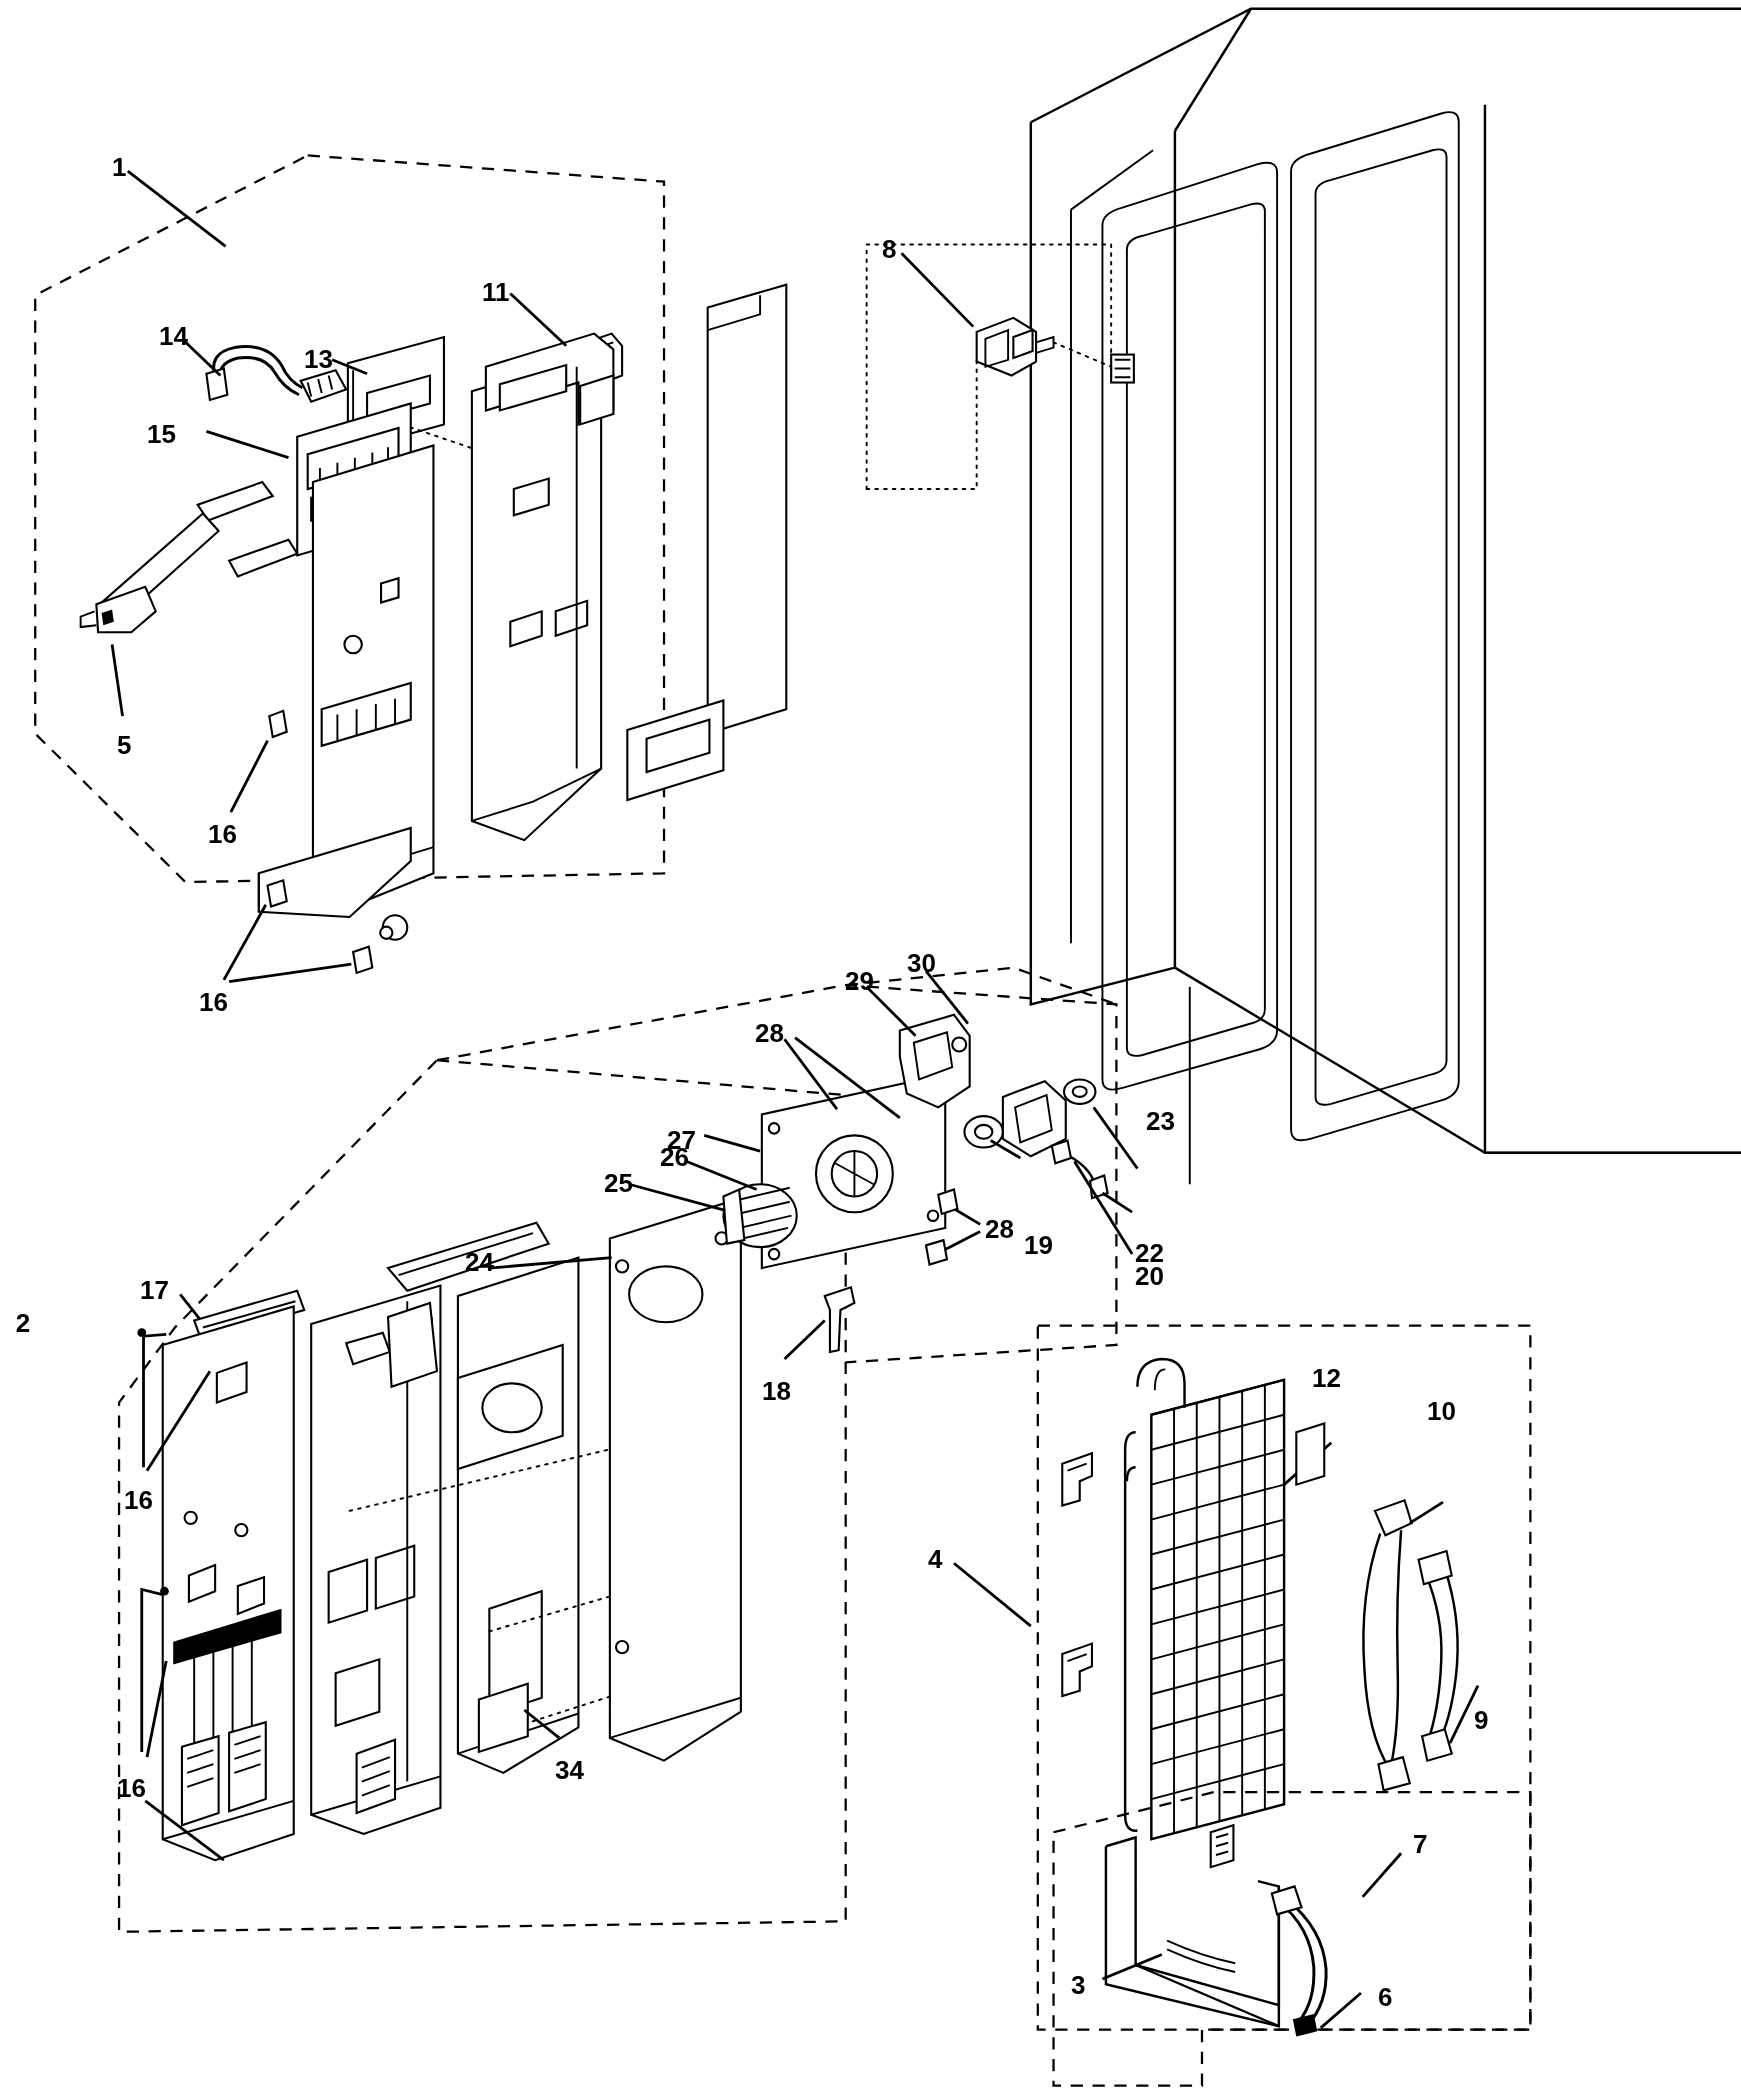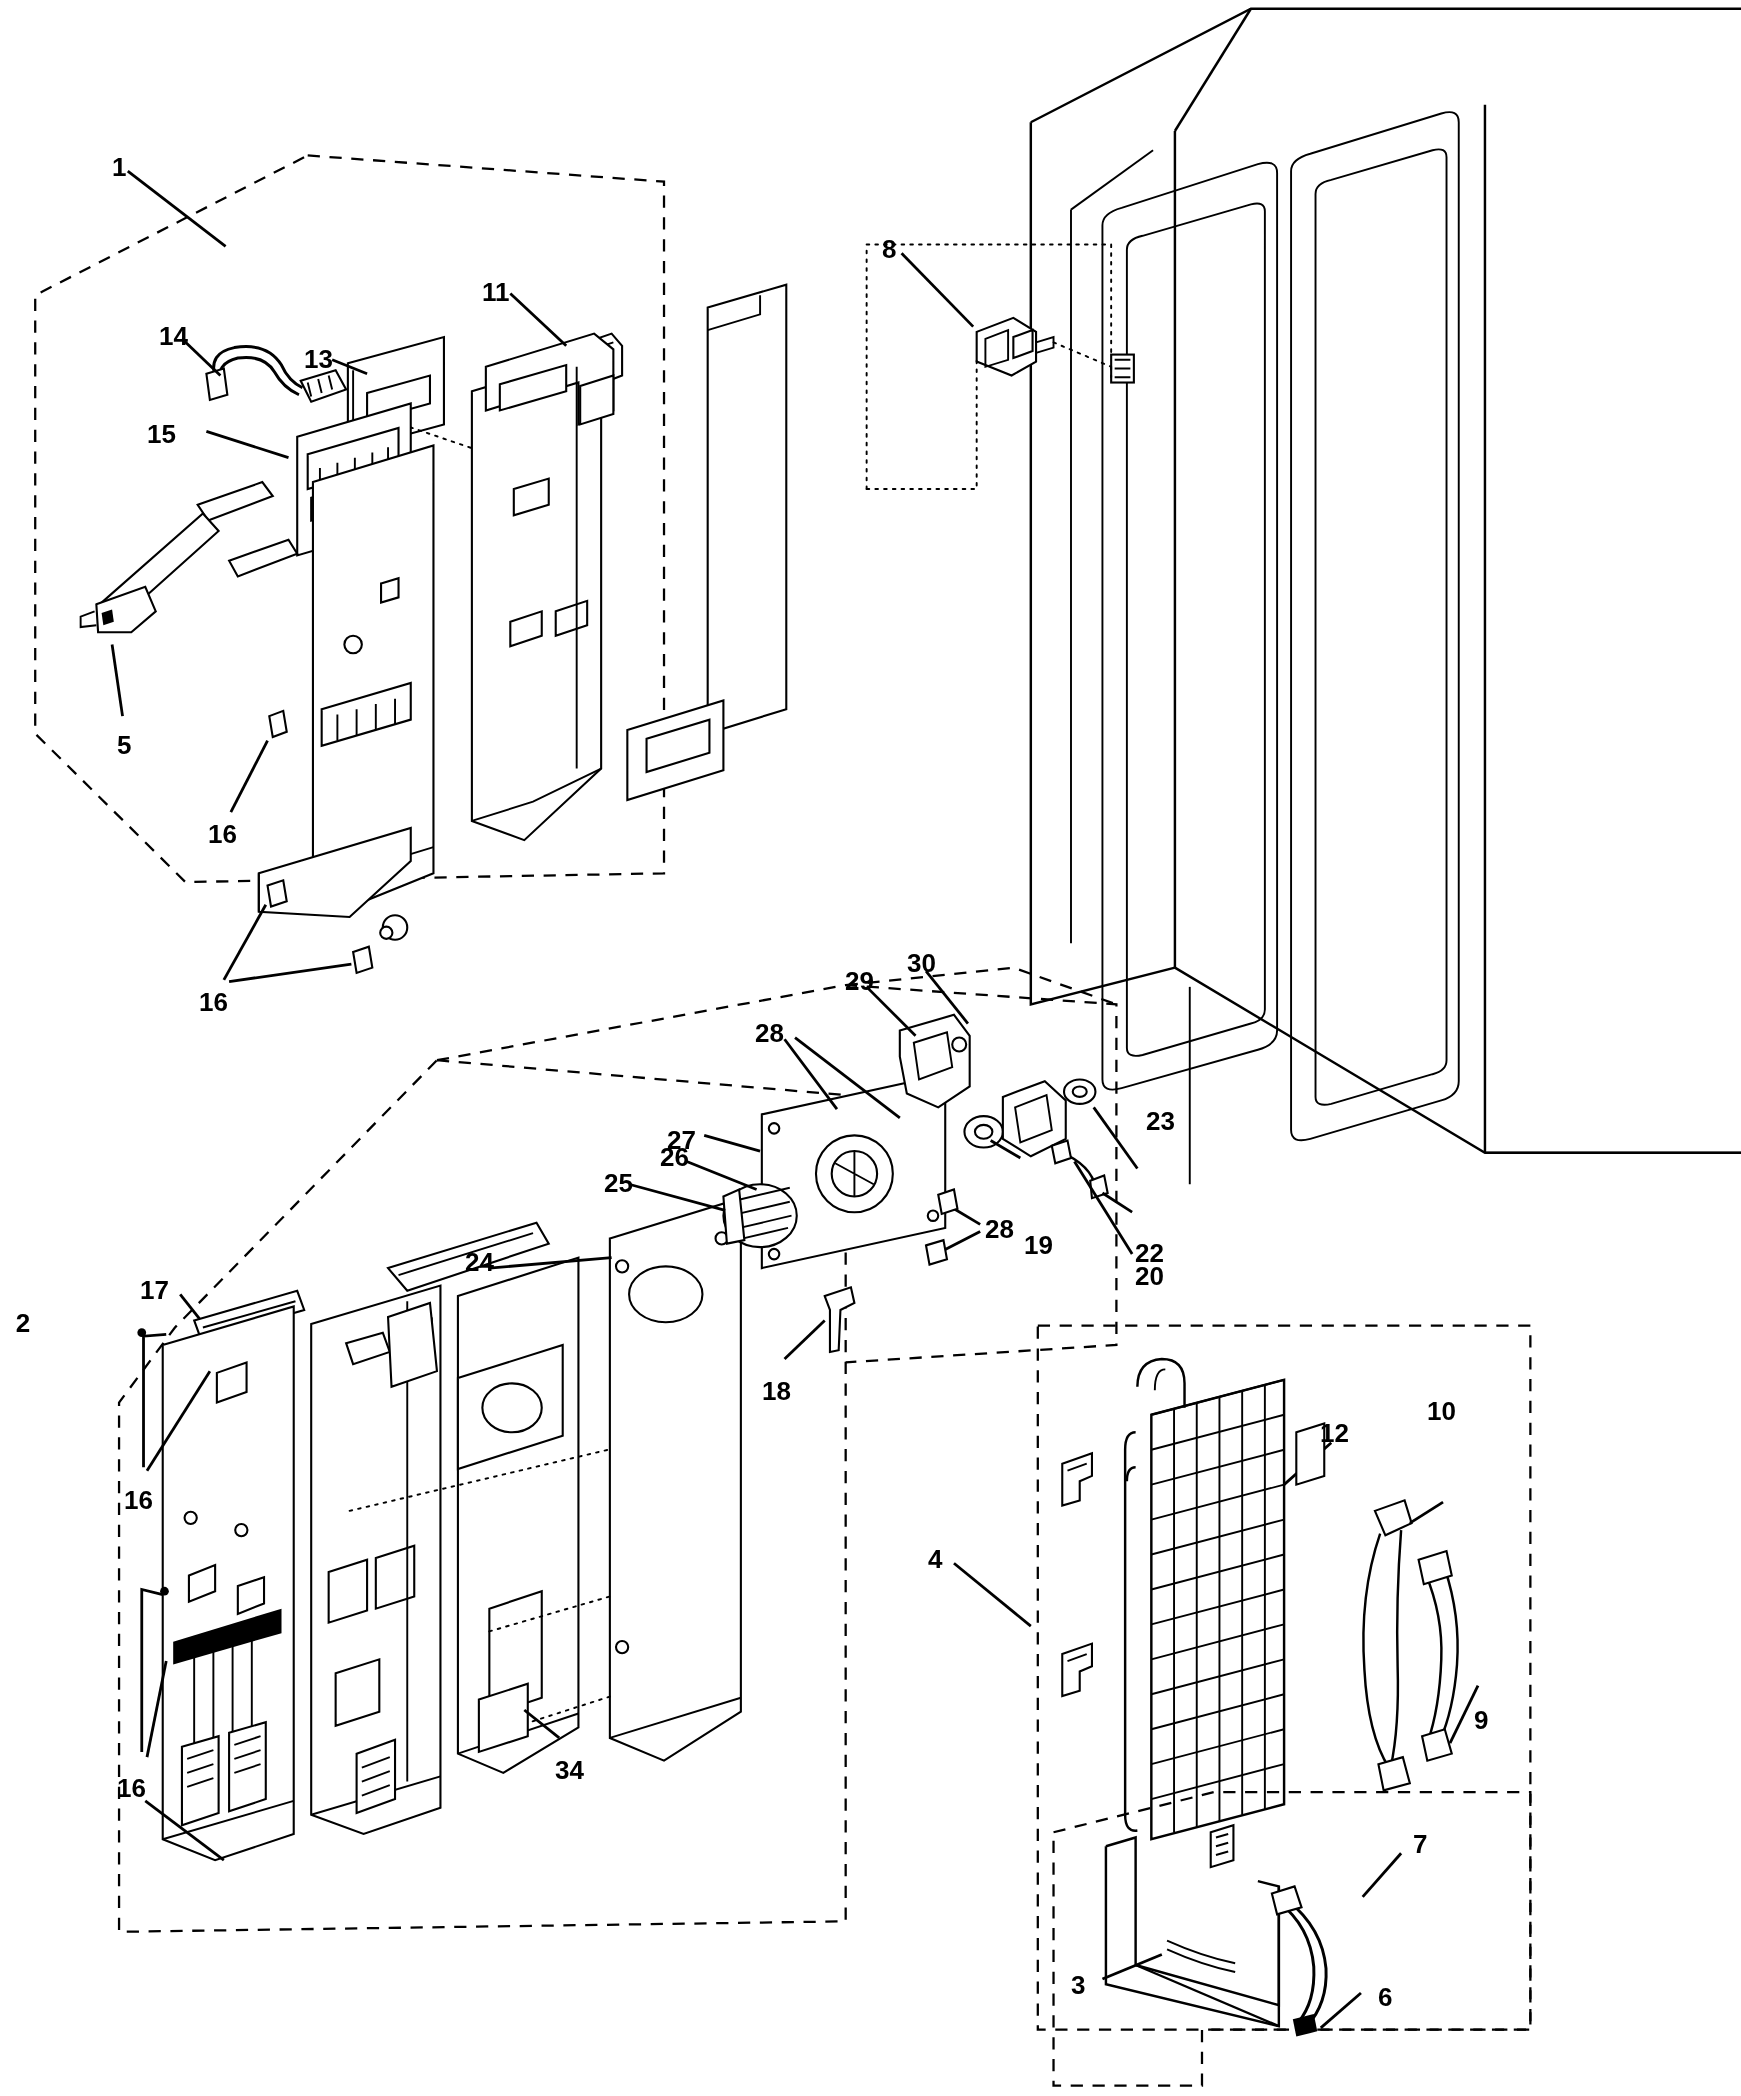--- a/index.html
+++ b/index.html
@@ -413,21 +413,21 @@
   <div class="callout" style="left:1135px; top:1204px;margin-top:36px;">22</div>
   <div class="callout" style="left:1135px; top:1247px;margin-top:16px;">20</div>
   <div class="callout" style="left:985px; top:1216px;">28</div>
   <div class="callout" style="left:762px; top:1378px;">18</div>
   <div class="callout" style="left:140px; top:1277px;">17</div>
   <div class="callout" style="left:15.7px; top:1310px;">2</div>
   <div class="callout" style="left:124px; top:1487px;">16</div>
   <div class="callout" style="left:117px; top:1775px;">16</div>
   <div class="callout" style="left:555px; top:1757px;">34</div>
   <div class="callout" style="left:928px; top:1546px;">4</div>
-  <div class="callout" style="left:1312px; top:1420px;margin-left:8px;">12</div>
+  <div class="callout" style="left:1312px; top:1365px;">12</div>
   <div class="callout" style="left:1427px; top:1398px;">10</div>
   <div class="callout" style="left:1474px; top:1707px;">9</div>
   <div class="callout" style="left:1413px; top:1831px;">7</div>
   <div class="callout" style="left:1071px; top:1972px;">3</div>
   <div class="callout" style="left:1378px; top:1984px;">6</div>
 
 </div>
 
 
 </body></html>

